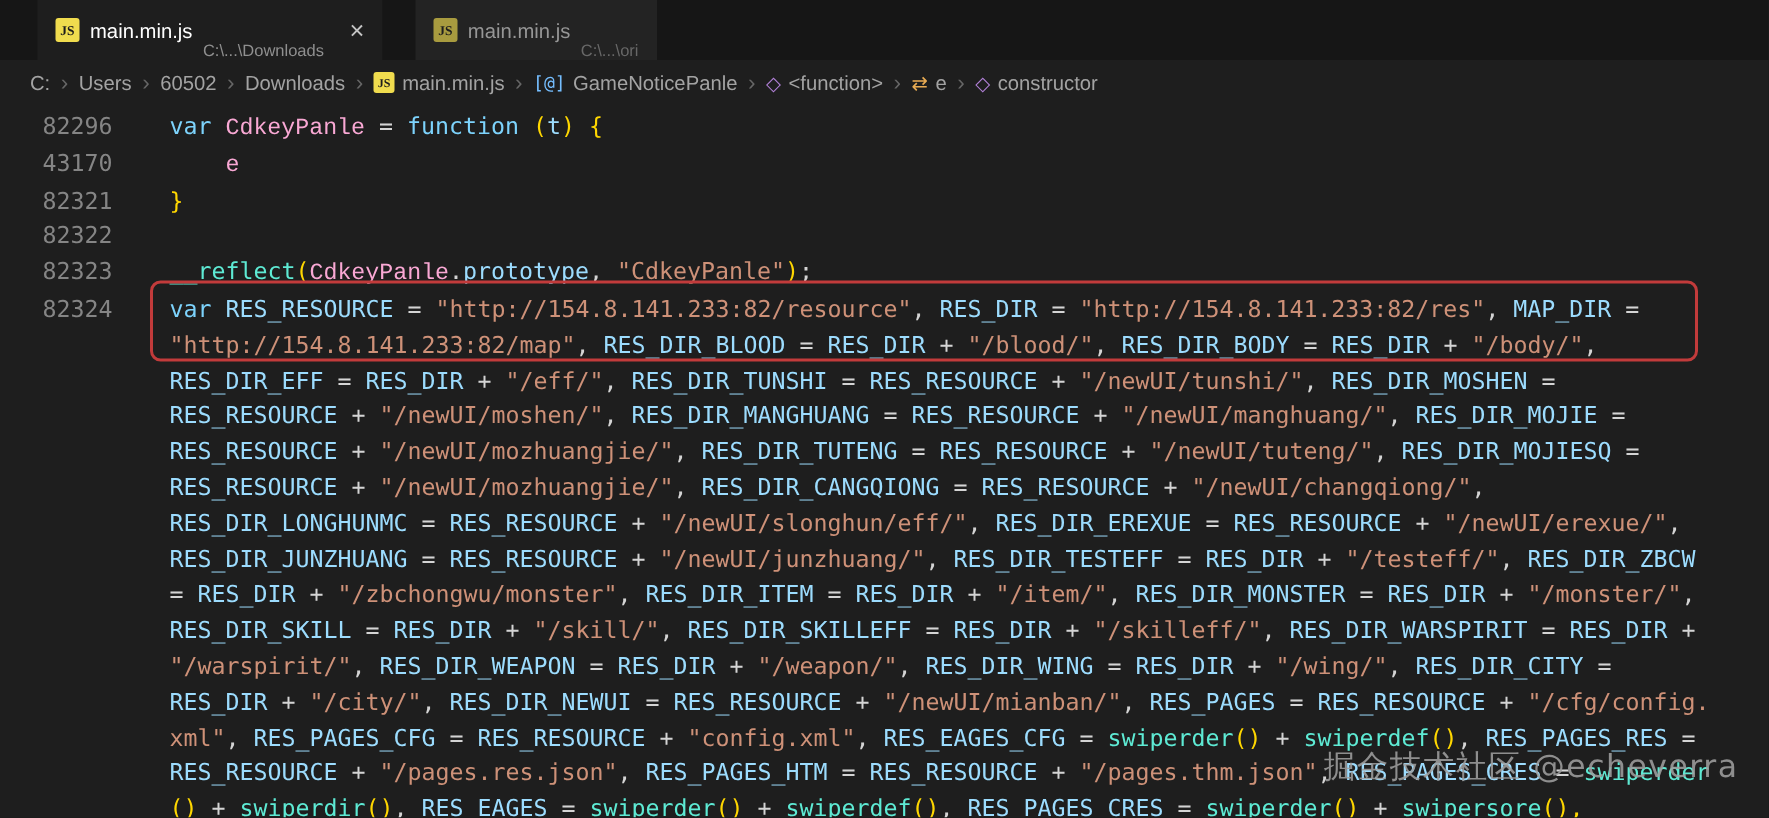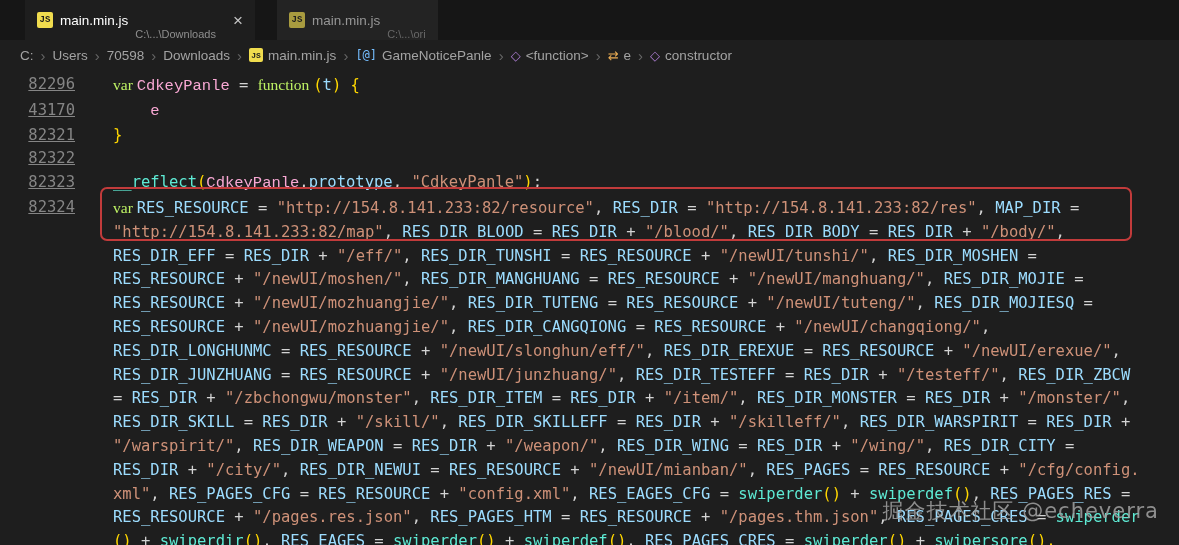--- a/index.html
+++ b/index.html
@@ -17,42 +17,42 @@
   .tab.active .tab-label { color: #ffffff; }
   .tab-path { font-size: 11px; color: #686868; white-space: nowrap; margin-top: 28px; }
   .tab.active .tab-path { color: #8f8f8f; }
   .tab-close { color: #c5c5c5; font-size: 17px; margin-left: 10px; line-height: 1; cursor: pointer; }
   .tab-gap { width: 22px; background: #161616; }
   .tabbar-rest { flex: 1; background: #161616; }
 
   .js-icon { width: 16px; height: 16px; flex: none; background: #f0dc4e; color: #1c1c1c;
              font-weight: bold; font-size: 9px; display: inline-flex; align-items: center;
              justify-content: center; border-radius: 2px;
-             font-family: Liberation Mono, monospace; }
+             font-family: Liberation Serif, serif; }
   .tab.inactive .js-icon { opacity: 0.65; }
 
   
   .breadcrumb { height: 30px; display: flex; align-items: center; padding-left: 20px; gap: 7px;
                 font-size: 13.5px; color: #a3a3a3; background: #1e1e1e; white-space: nowrap; }
   .bc-sep { color: #666666; font-size: 15px; }
   .bc-item { display: flex; align-items: center; gap: 5px; cursor: pointer; }
   .bc-icon { font-size: 13px; line-height: 1; }
   .bc-icon.cube { color: #b180d7; }
   .bc-icon.symbol { color: #e8ab53; }
   .bc-icon.class { color: #75beff; font-size: 12px; font-family: "DejaVu Sans Mono", monospace; }
   .bc-js { width: 14px; height: 14px; font-size: 8px; }
 
   
   .editor { position: relative; height: 475px; padding-top: 3px; background: #1e1e1e;
             font-family: "DejaVu Sans Mono", monospace; font-size: 15.5px; line-height: 23.8px; }
   .code-line { display: flex; white-space: pre; }
-  .gutter { width: 75px; flex: none; text-align: right; color: #858585; user-select: none; text-decoration: underline; }
+  .gutter { width: 75px; flex: none; text-align: right; color: #858585; user-select: none; }
   .line-content { padding-left: 38px; color: #d4d4d4; }
 
-  .tok-kw  { color: #bef264; font-family: Liberation Serif, serif; }
+  .tok-kw  { color: #7dd3fc; }
   .tok-cls { color: #f9a8d4; font-family: Liberation Mono, monospace; }
   .tok-fn  { color: #5eead4; }
   .tok-var { color: #9cdcfe; }
   .tok-str { color: #ce9178; }
   .tok-op  { color: #d4d4d4; }
   .tok-pl  { color: #d4d4d4; }
   .tok-br  { color: #ffd700; }
 
   .redbox { position: absolute; left: 100px; top: 117px; width: 1032px; height: 54px;
             border: 2px solid #c23b3b; border-radius: 7px; pointer-events: none; }
@@ -90,21 +90,21 @@
   <div class="breadcrumb" id="breadcrumb">
       <span class="bc-item">
         <span>C:</span>
       </span>
       <span class="bc-sep">›</span>
       <span class="bc-item">
         <span>Users</span>
       </span>
       <span class="bc-sep">›</span>
       <span class="bc-item">
-        <span>70598</span>
+        <span>60502</span>
       </span>
       <span class="bc-sep">›</span>
       <span class="bc-item">
         <span>Downloads</span>
       </span>
       <span class="bc-sep">›</span>
       <span class="bc-item">
         <span class="js-icon bc-js">JS</span>
         <span>main.min.js</span>
       </span>

